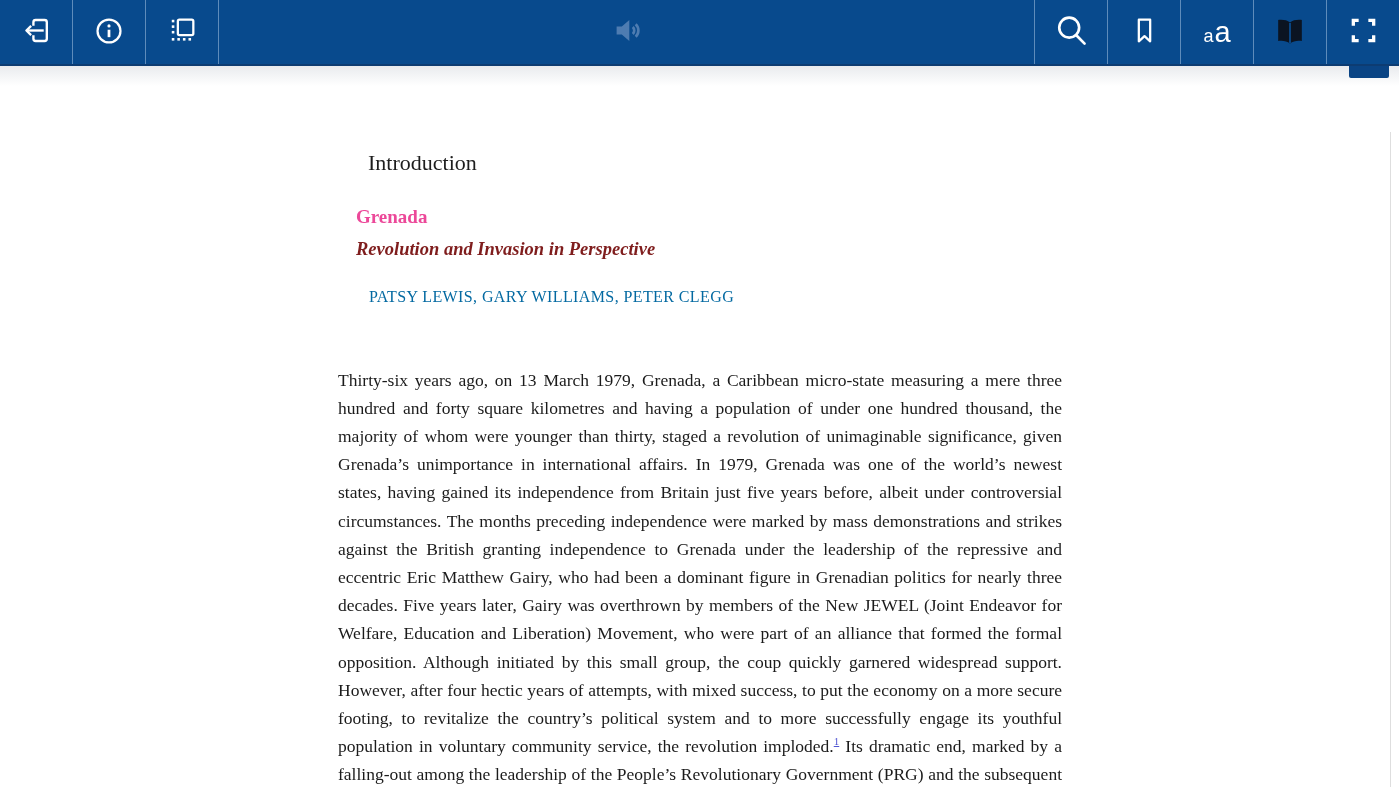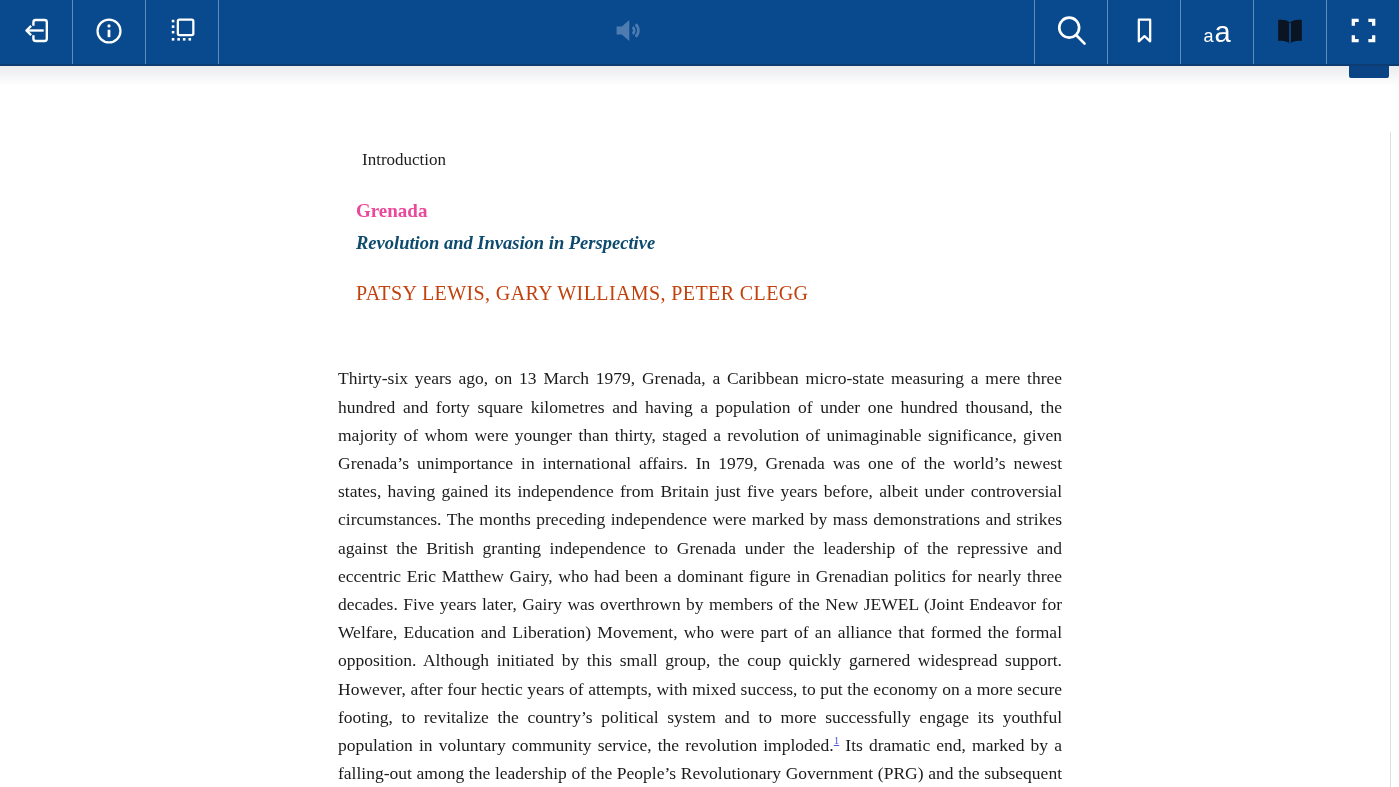--- a/index.html
+++ b/index.html
@@ -29,24 +29,24 @@
   .toolbar-tab { position:absolute; left:1349px; top:66px; width:40px; height:12px;
                  background:#0a4484; border-radius:0 0 2px 2px; z-index:4; cursor:pointer; }
   .scroll-track-line { position:absolute; left:1390px; top:66px; width:1px; height:721px;
                        background:#dedede; }
 
   
   .page { position:absolute; top:66px; left:0; width:1399px; height:721px; background:#ffffff; }
   .top-shade { position:absolute; top:0; left:0; width:100%; height:20px;
                background:linear-gradient(#e9ebee, rgba(255,255,255,0)); pointer-events:none; }
   .doc { position:absolute; left:338px; top:84px; width:724px; color:#1b1b1b; }
-  .section-label { margin-left:24px; font-size:17px; line-height:1.2; color:#1d1d1d; }
+  .section-label { margin-left:30px; font-size:22px; line-height:1.2; color:#1d1d1d; }
   .title    { margin:30px 0 0 18px; font-size:19px; line-height:1.2; font-weight:bold; color:#ec4899; }
-  .subtitle { margin:9px 0 0 18px; font-size:18.5px; line-height:1.2; font-style:italic; color:#0c4a6e; }
-  .authors  { margin:27px 0 0 18px; font-size:20px; line-height:1.2; letter-spacing:.4px; color:#c2410c; }
+  .subtitle { margin:9px 0 0 18px; font-size:18.5px; line-height:1.2; font-style:italic; color:#7f1d1d; }
+  .authors  { margin:27px 0 0 31px; font-size:16px; line-height:1.2; letter-spacing:.4px; color:#0369a1; }
   .body-par { margin-top:59px; font-size:17.5px; line-height:28.2px; text-align:justify;
               color:#1b1b1b; }
   .fn { font-size:11px; line-height:0; }
   .fn a { color:#5156d2; text-decoration:underline; cursor:pointer; }
 </style>
 </head>
 <body>
 
 <div class="app">
 

